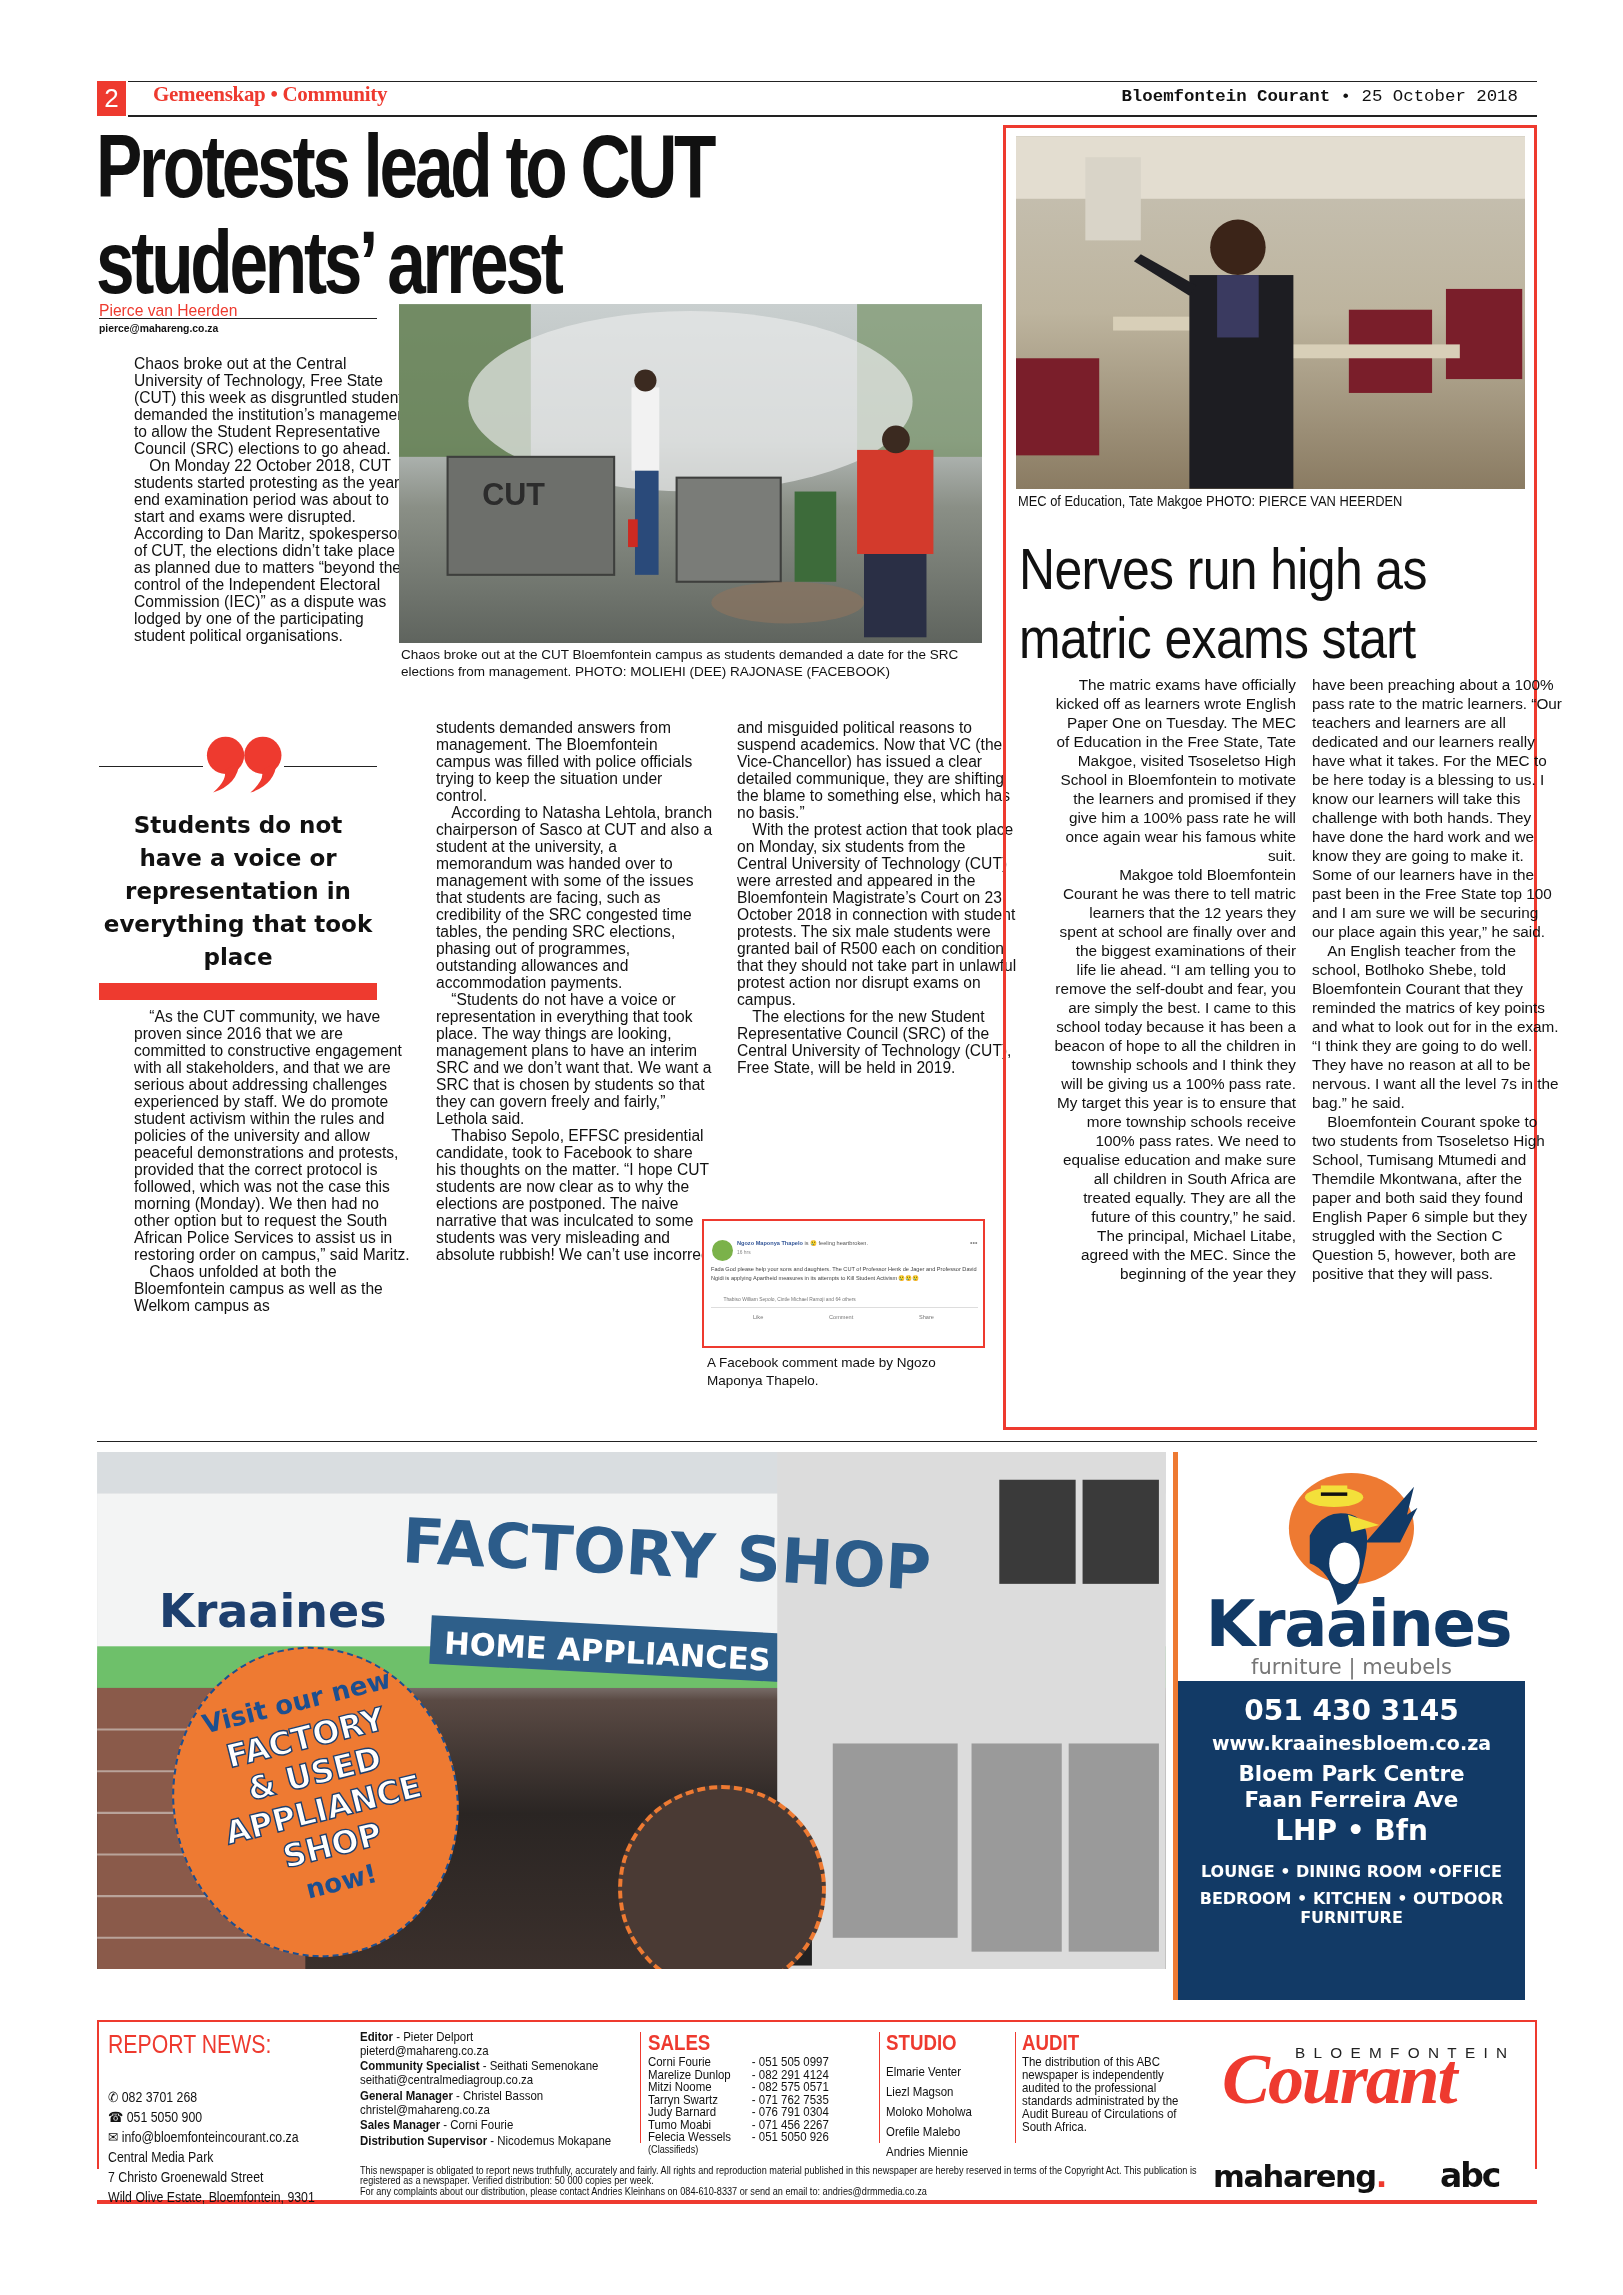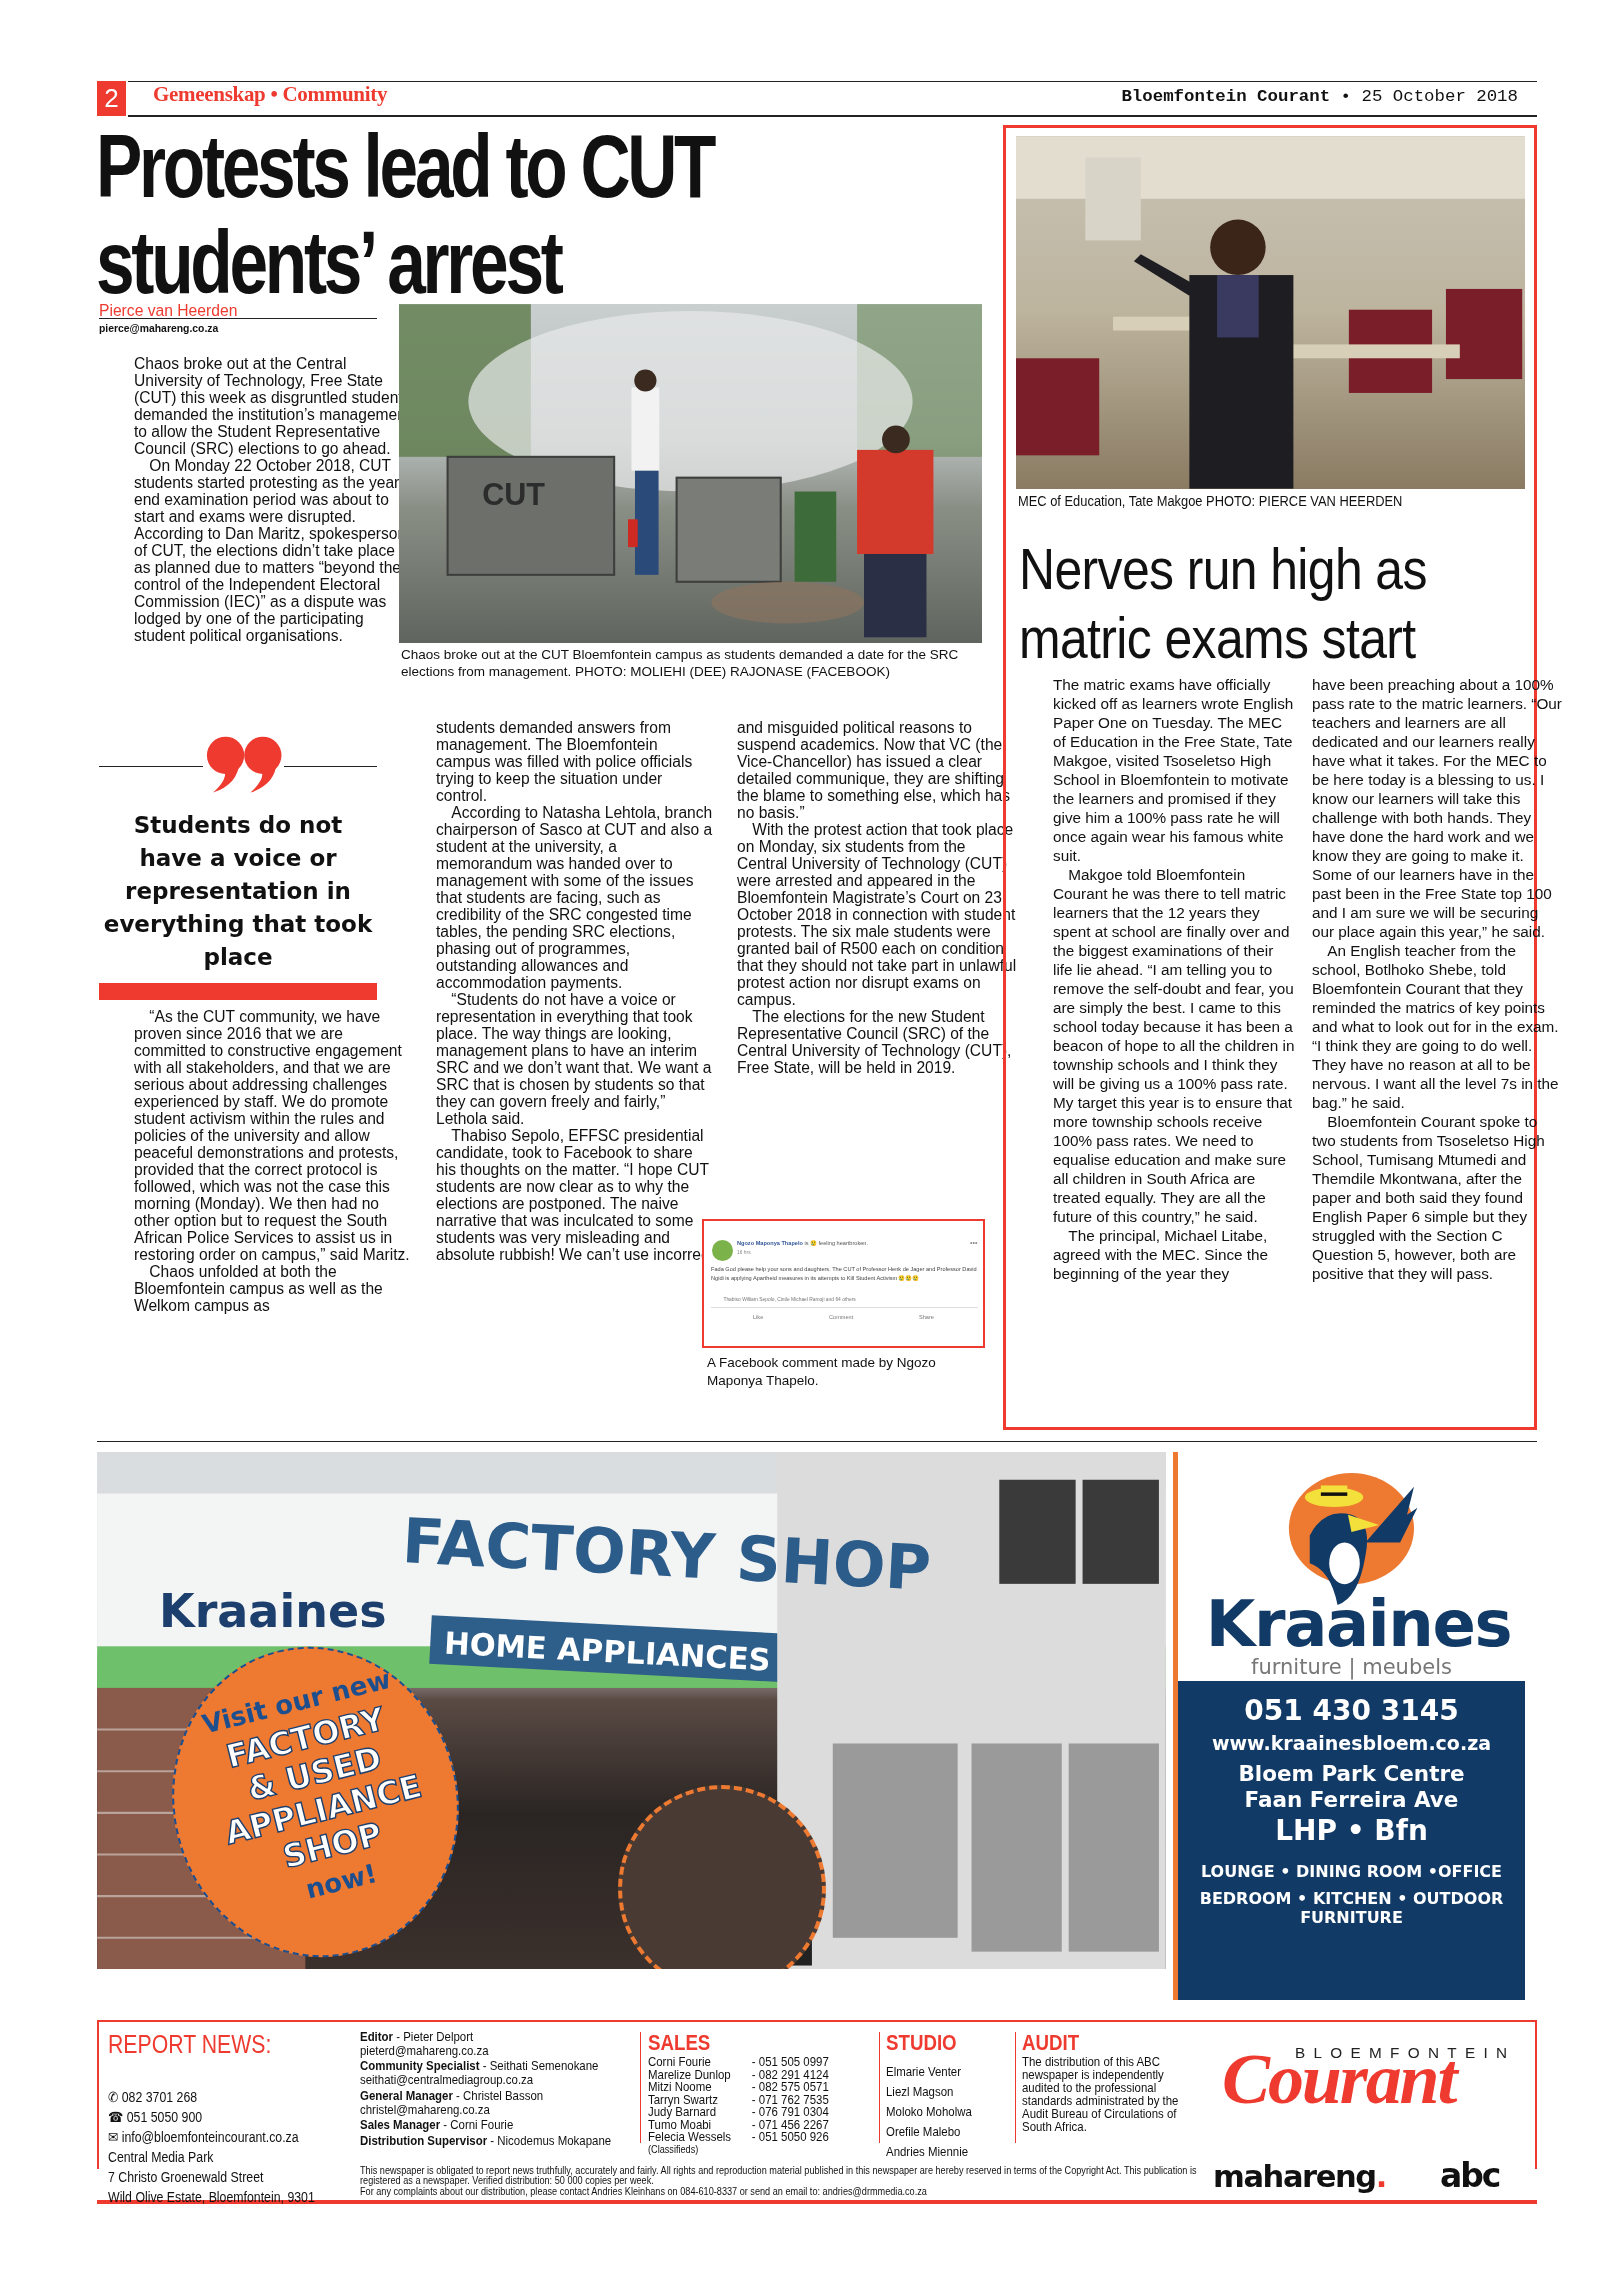--- a/index.html
+++ b/index.html
@@ -174,21 +174,21 @@
     <rect x="290" y="200" width="60" height="90" fill="#3a3a60"></rect>
     <circle cx="320" cy="160" r="40" fill="#3b2418"></circle>
     <path d="M250 230 L170 180 L180 170 L260 215 Z" fill="#1d1d22"></path>
   </svg>
 </div>
 <div class="caption" style="left:1018px; top:493px; width:514px; font-size:14px; transform:scaleX(0.92); transform-origin:left;">MEC of Education, Tate Makgoe  PHOTO: PIERCE VAN HEERDEN</div>
 <div class="abs story2-head">
   <div>Nerves run high as</div>
   <div>matric exams start</div>
 </div>
-<div class="col" style="left:1018px; top:675px; width:243px; font-size:15.3px; line-height:19px;">
+<div class="col" style="left:1018px; top:675px; width:243px; font-size:15.3px; line-height:19px;text-align:right;">
   <p>The matric exams have officially kicked off as learners wrote English Paper One on Tuesday. The MEC of Education in the Free State, Tate Makgoe, visited Tsoseletso High School in Bloemfontein to motivate the learners and promised if they give him a 100% pass rate he will once again wear his famous white suit.</p>
   <p class="ind">Makgoe told Bloemfontein Courant he was there to tell matric learners that the 12 years they spent at school are finally over and the biggest examinations of their life lie ahead. “I am telling you to remove the self-doubt and fear, you are simply the best. I came to this school today because it has been a beacon of hope to all the children in township schools and I think they will be giving us a 100% pass rate. My target this year is to ensure that more township schools receive 100% pass rates. We need to equalise education and make sure all children in South Africa are treated equally. They are all the future of this country,” he said.</p>
   <p class="ind">The principal, Michael Litabe, agreed with the MEC. Since the beginning of the year they</p>
 </div>
 <div class="col" style="left:1277px; top:675px; width:251px; font-size:15.3px; line-height:19px;">
   <p>have been preaching about a 100% pass rate to the matric learners. “Our teachers and learners are all dedicated and our learners really have what it takes. For the MEC to be here today is a blessing to us. I know our learners will take this challenge with both hands. They have done the hard work and we know they are going to make it. Some of our learners have in the past been in the Free State top 100 and I am sure we will be securing our place again this year,” he said.</p>
   <p class="ind">An English teacher from the school, Botlhoko Shebe, told Bloemfontein Courant that they reminded the matrics of key points and what to look out for in the exam. “I think they are going to do well. They have no reason at all to be nervous. I want all the level 7s in the bag.” he said.</p>
   <p class="ind">Bloemfontein Courant spoke to two students from Tsoseletso High School, Tumisang Mtumedi and Themdile Mkontwana, after the paper and both said they found English Paper 6 simple but they struggled with the Section C Question 5, however, both are positive that they will pass.</p>
 </div>
 

